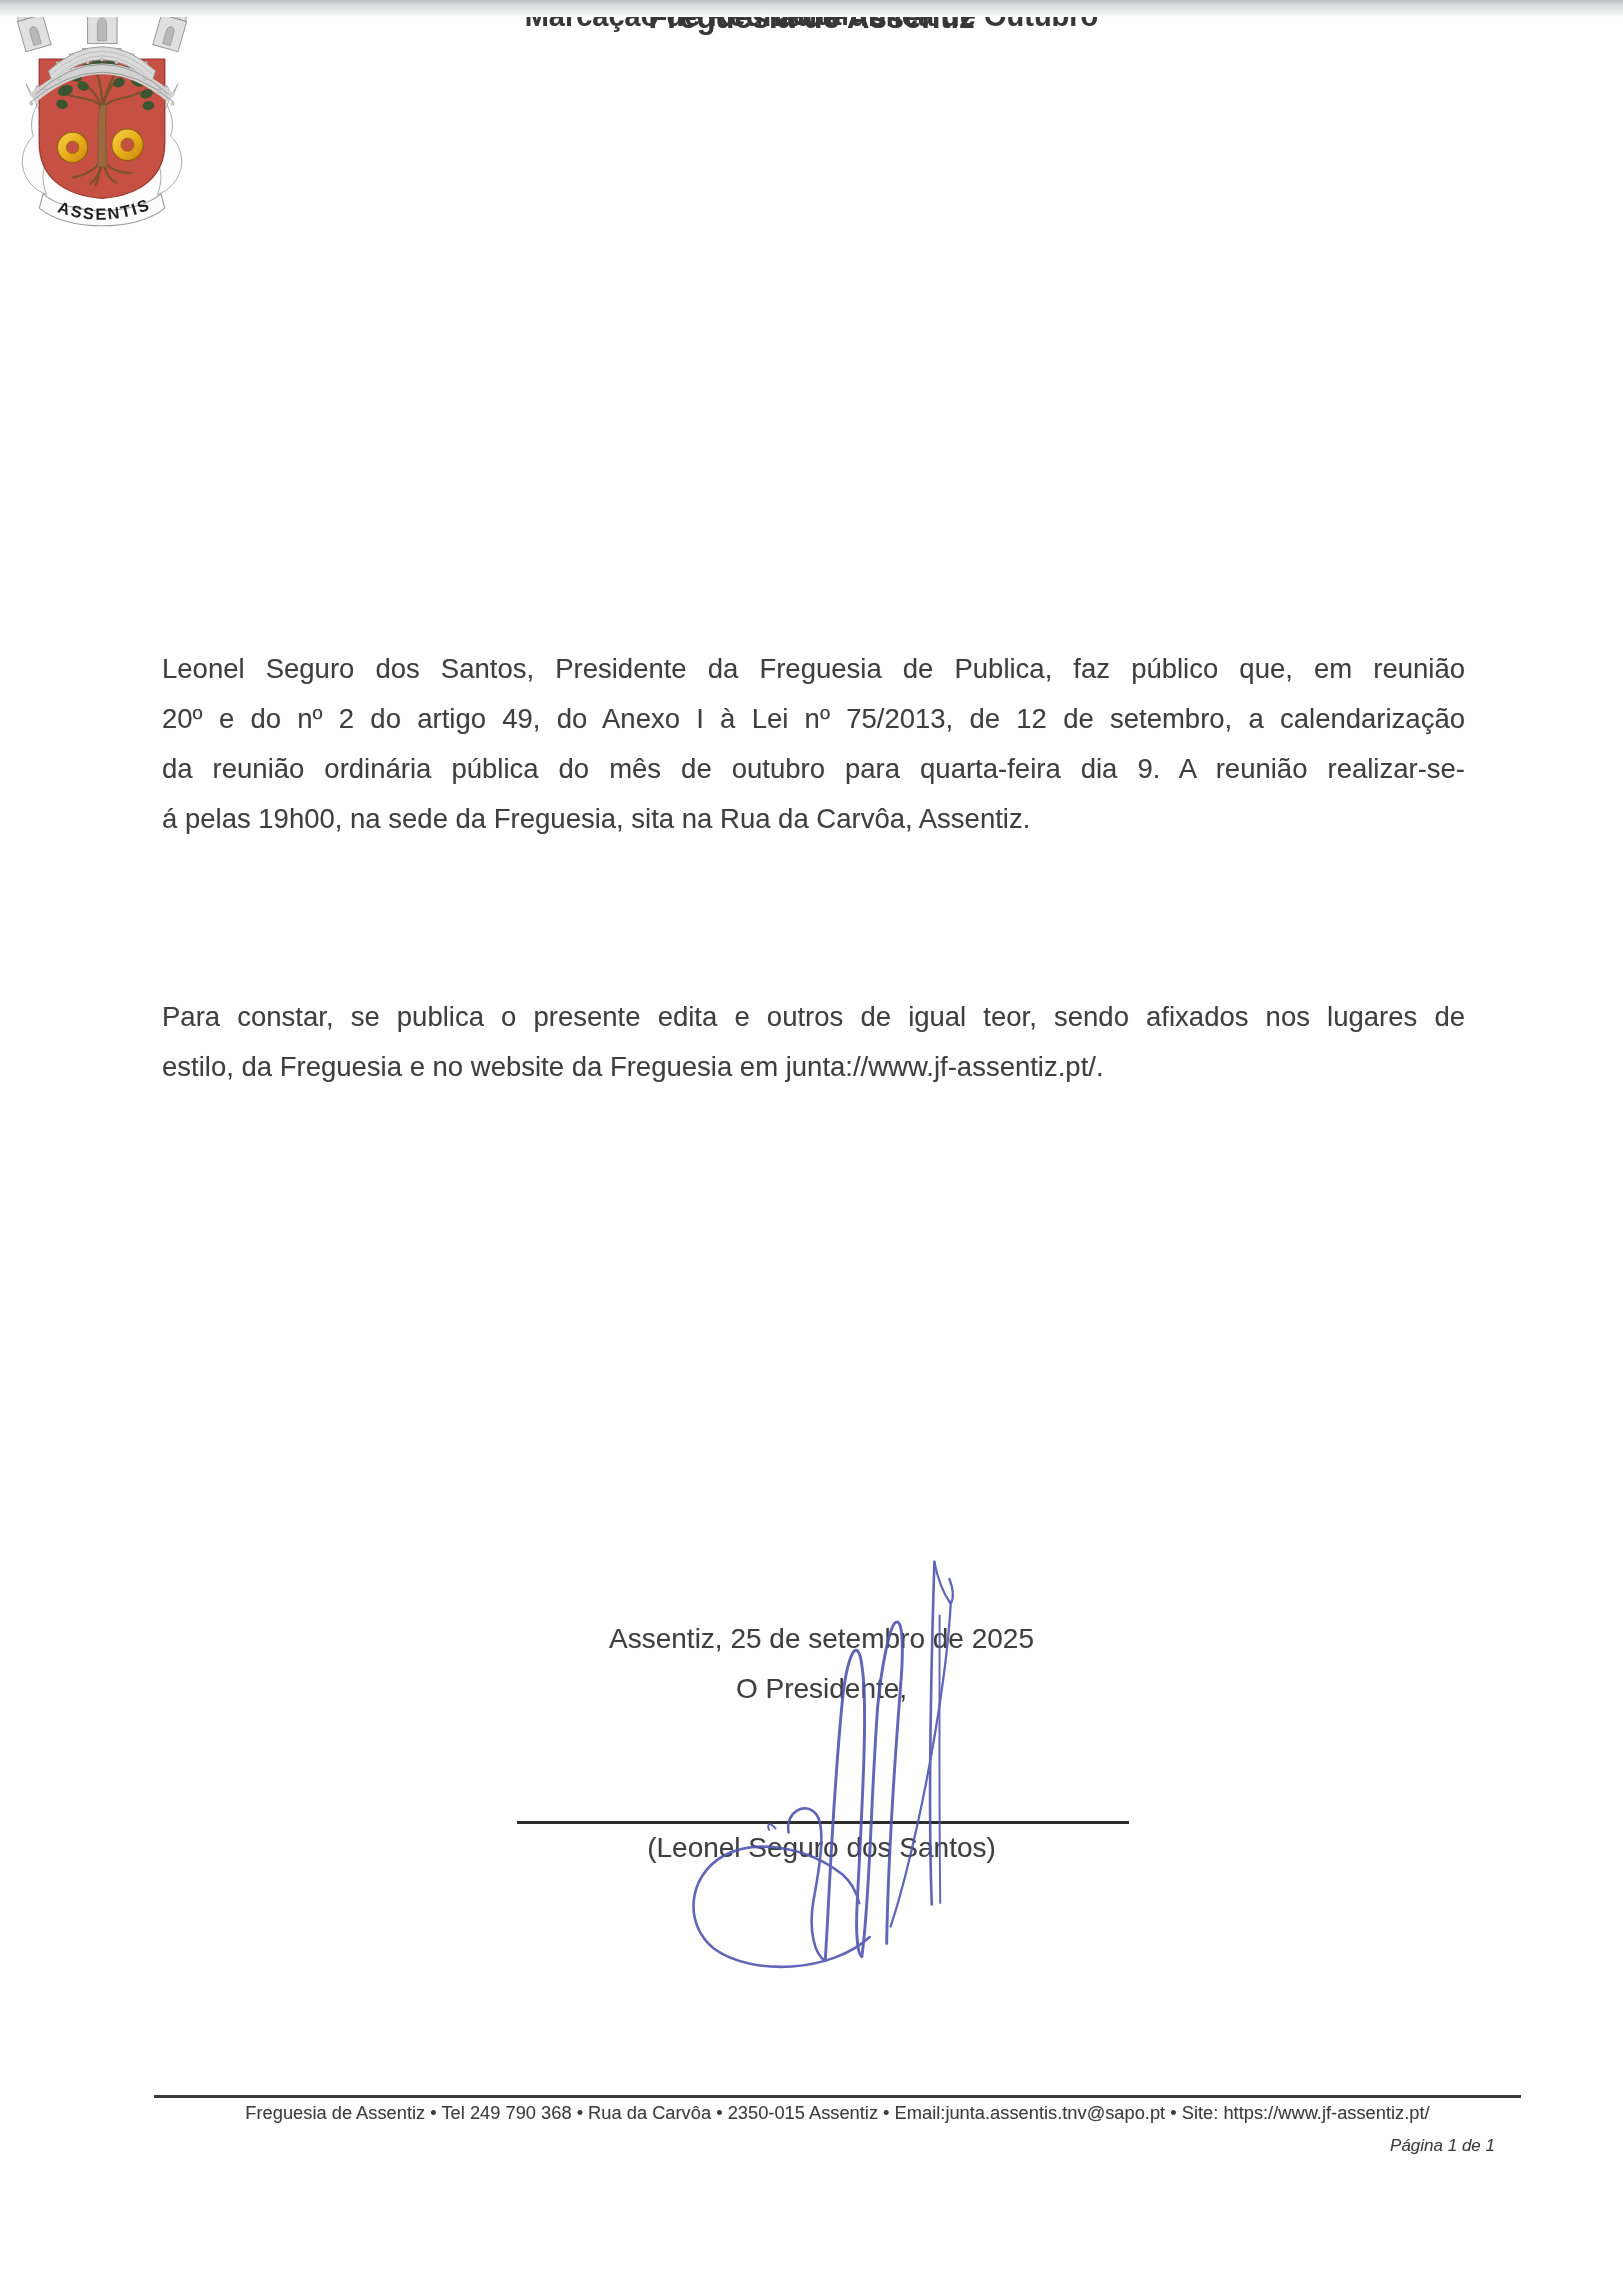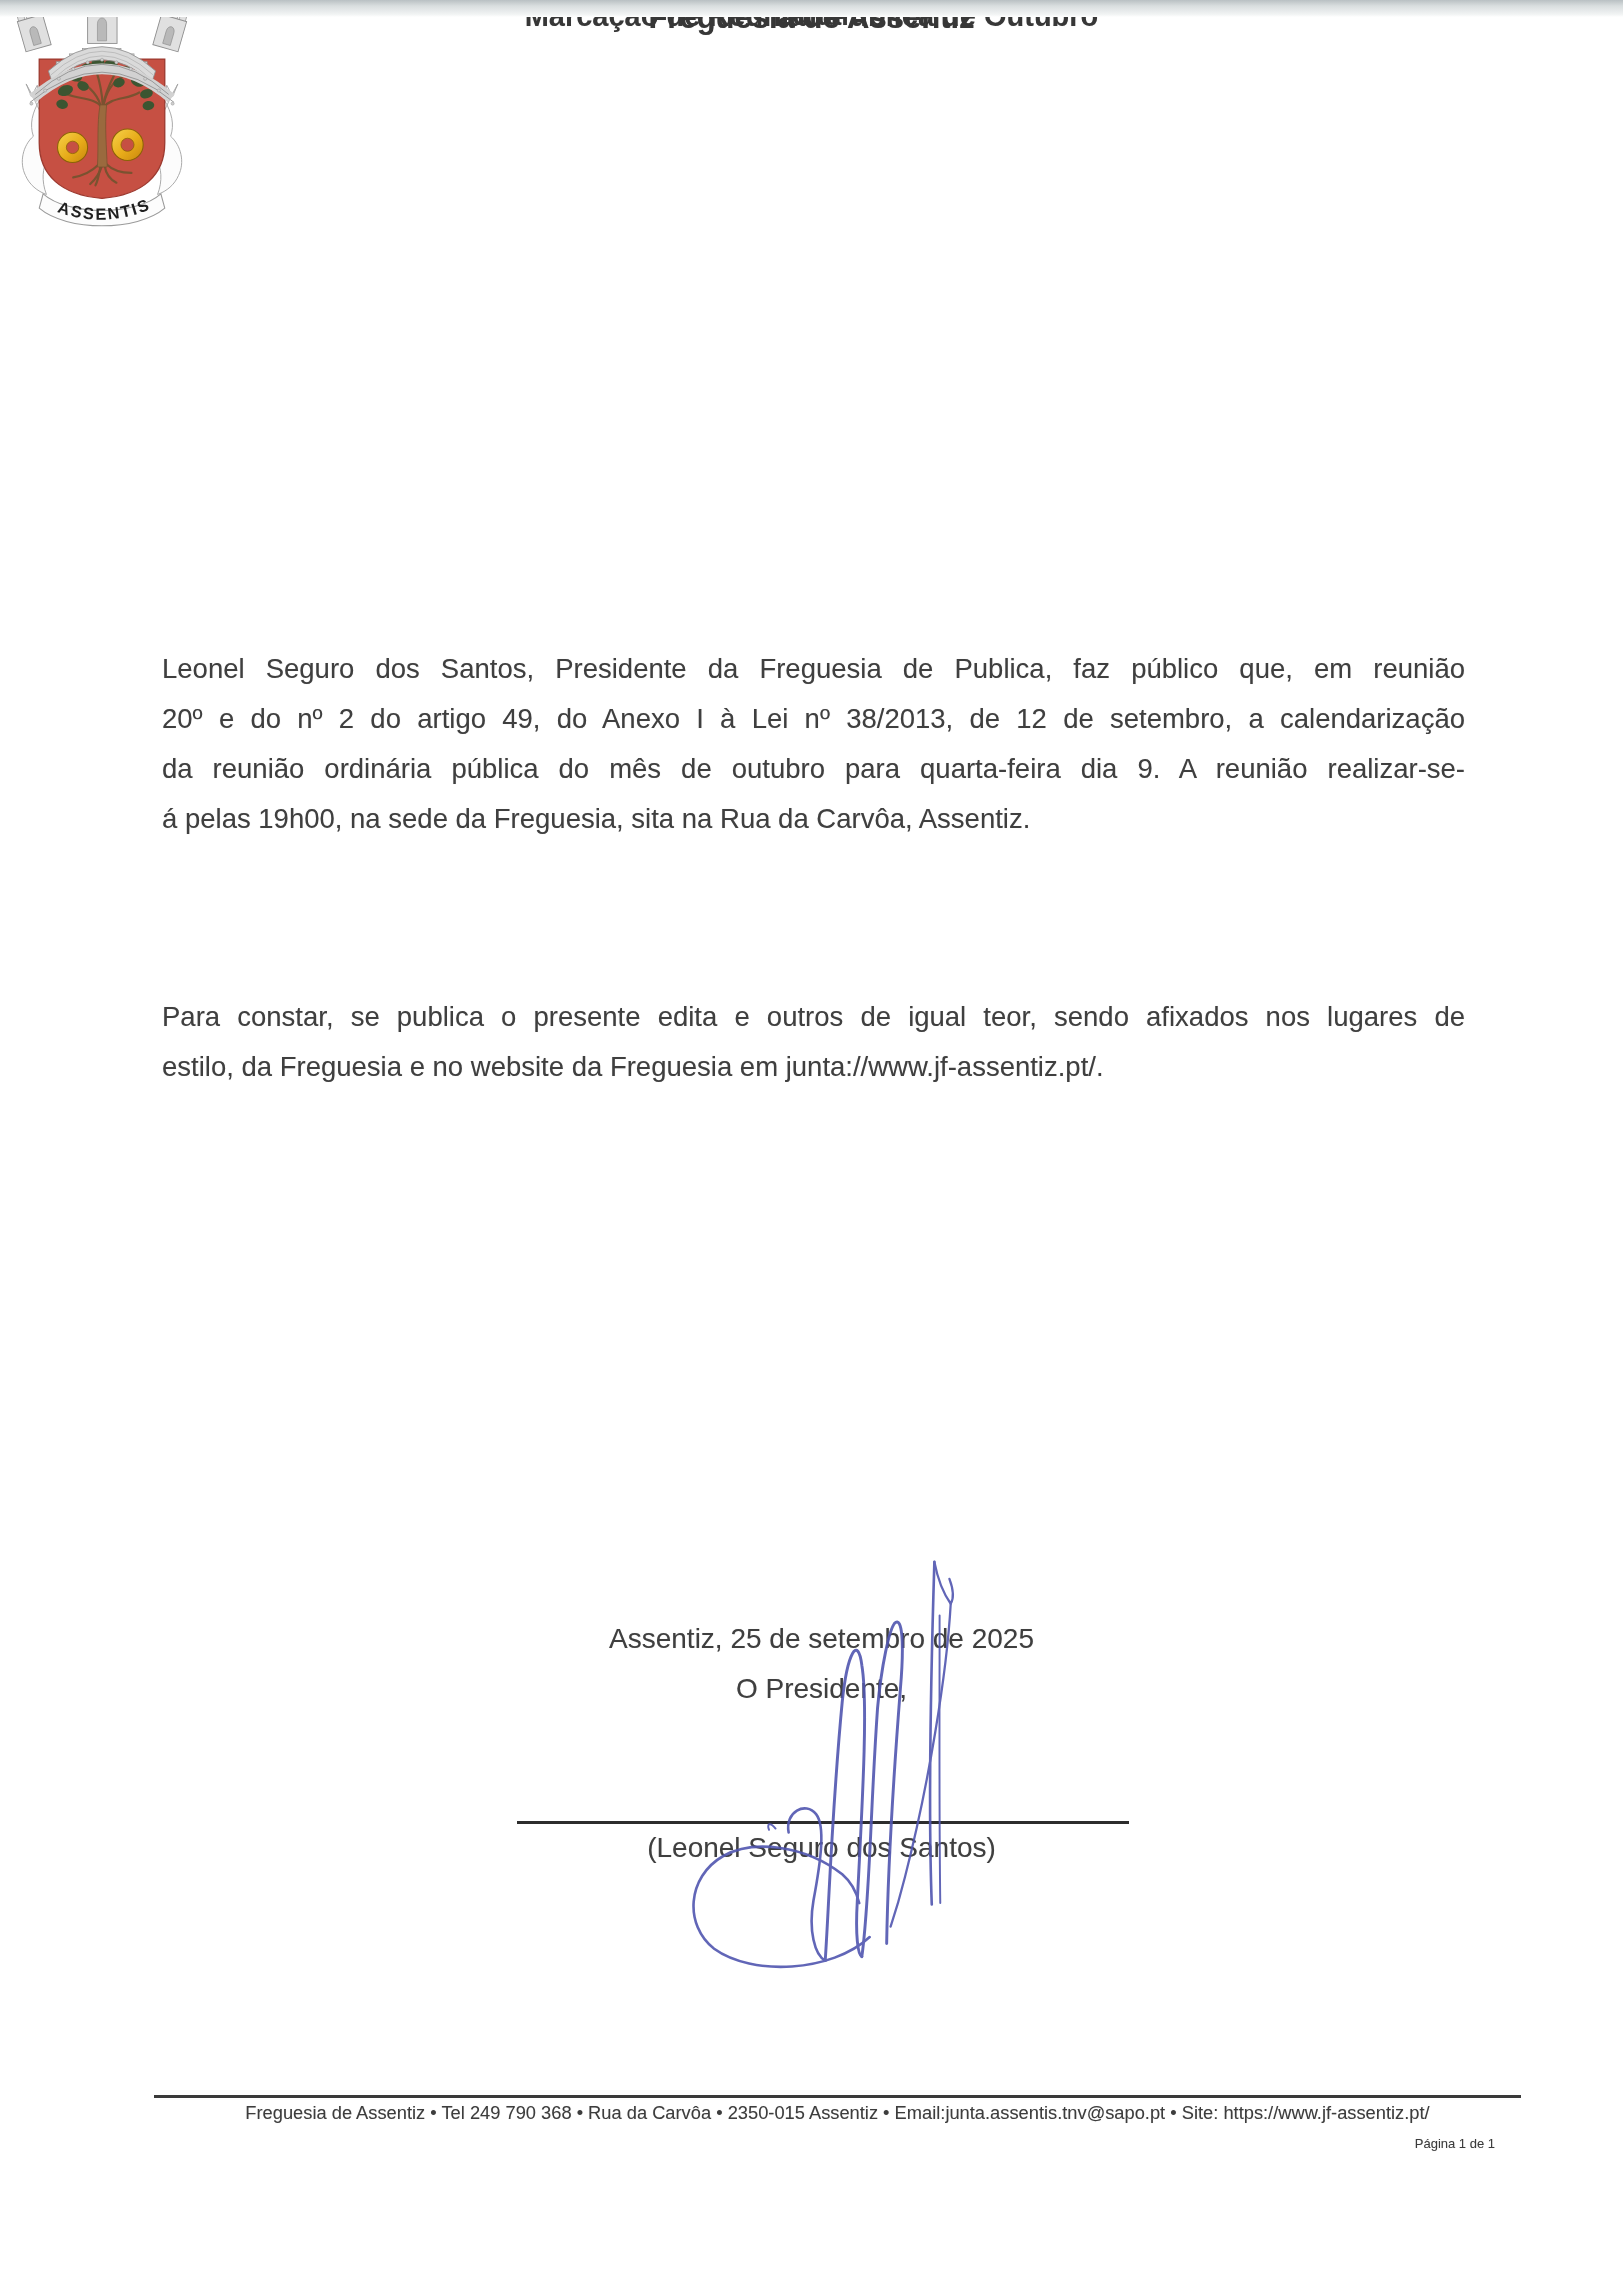--- a/index.html
+++ b/index.html
@@ -44,21 +44,21 @@
              font-size:28px; color:#3f3f3f; }
   .sig-line{ position:absolute; left:517px; top:1821px; width:612px; height:3.3px; background:#2d2d2d; }
   .sig-name{ position:absolute; left:170px; top:1832px; width:1303px; text-align:center;
              font-size:28px; color:#3f3f3f; }
   .sig-ink{ position:absolute; left:654px; top:1537px; width:366px; height:438px; z-index:5; }
 
   .footer-rule{ position:absolute; left:154px; top:2095px; width:1367px; height:2.6px; background:#3a3a3a; }
   .footer-info{ position:absolute; left:154px; top:2102px; width:1367px; text-align:center;
                 font-size:18.3px; color:#3d3d3d; }
   .footer-page{ position:absolute; left:154px; top:2136px; width:1341px; text-align:right;
-                font-size:13px; color:#3c3c3c; }
+                font-size:17px; color:#3c3c3c;font-style:italic; }
 </style>
 </head>
 <body>
 
 <div class="page">
 
   <div class="scan-line"></div>
 
   <svg class="crest" viewBox="0 0 312 380">
 
@@ -177,21 +177,21 @@
       <textPath href="#bannerPath" startOffset="6%">ASSENTIS</textPath>
     </text>
   </svg>
 
   <div class="title-1 soft">Freguesia de Assentiz</div>
   <div class="title-2 soft">Edital</div>
   <div class="title-3 soft">Marcação de Reunião Publica de Outubro</div>
 
   <div class="body-par p1 soft">
     <div class="bline">Leonel Seguro dos Santos, Presidente da Freguesia de Publica, faz público que, em reunião</div>
-    <div class="bline">20º e do nº 2 do artigo 49, do Anexo I à Lei nº 38/2013, de 12 de setembro, a calendarização</div>
+    <div class="bline">20º e do nº 2 do artigo 49, do Anexo I à Lei nº 75/2013, de 12 de setembro, a calendarização</div>
     <div class="bline">da reunião ordinária pública do mês de outubro para quarta-feira dia 9. A reunião realizar-se-</div>
     <div class="bline last">á pelas 19h00, na sede da Freguesia, sita na Rua da Carvôa, Assentiz.</div>
   </div>
 
   <div class="body-par p2 soft">
     <div class="bline">Para constar, se publica o presente edita e outros de igual teor, sendo afixados nos lugares de</div>
     <div class="bline last">estilo, da Freguesia e no website da Freguesia em junta://www.jf-assentiz.pt/.</div>
   </div>
 
   <div class="sig-date soft">Assentiz, 25 de setembro de 2025</div>

